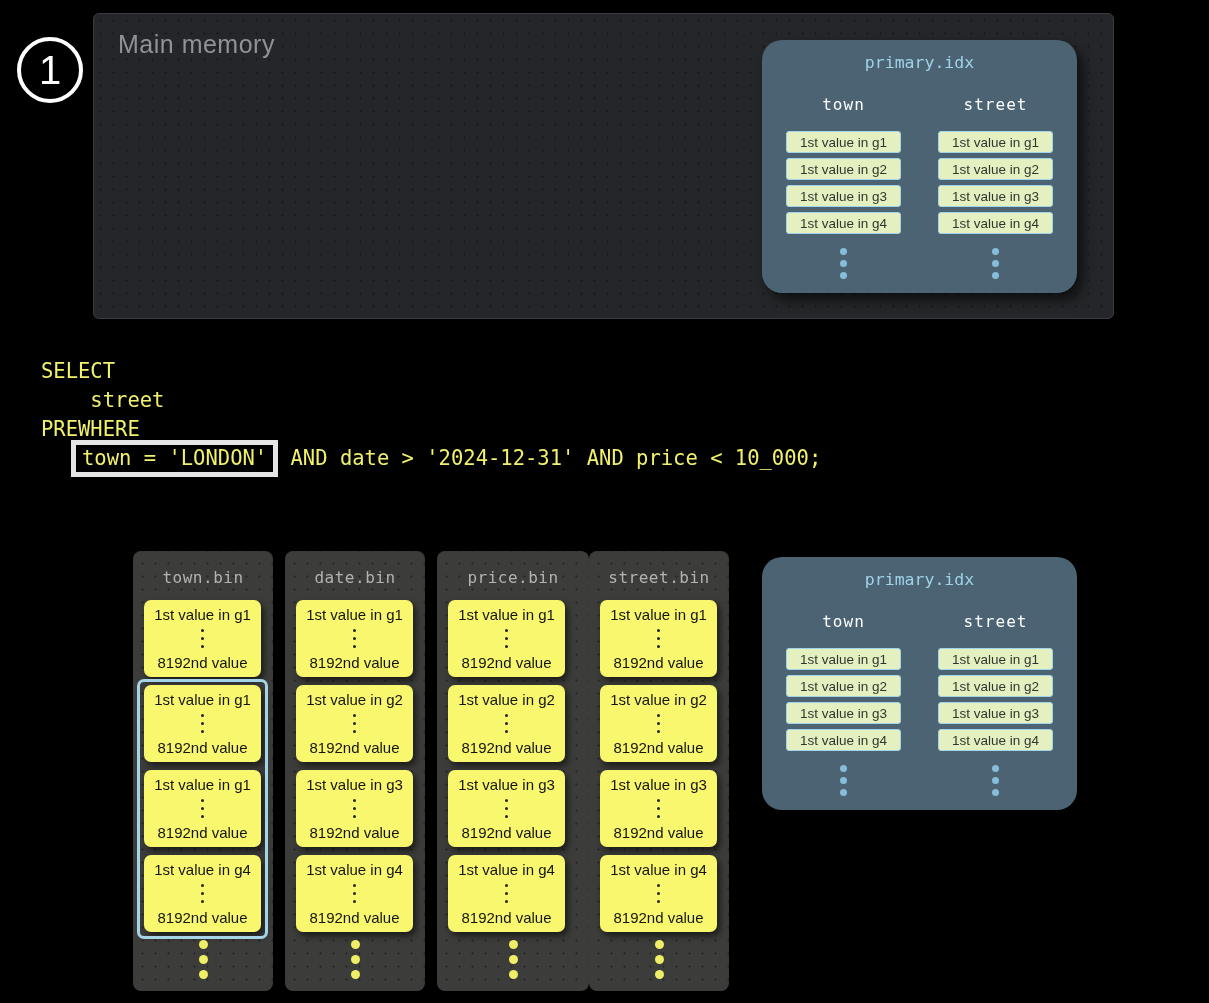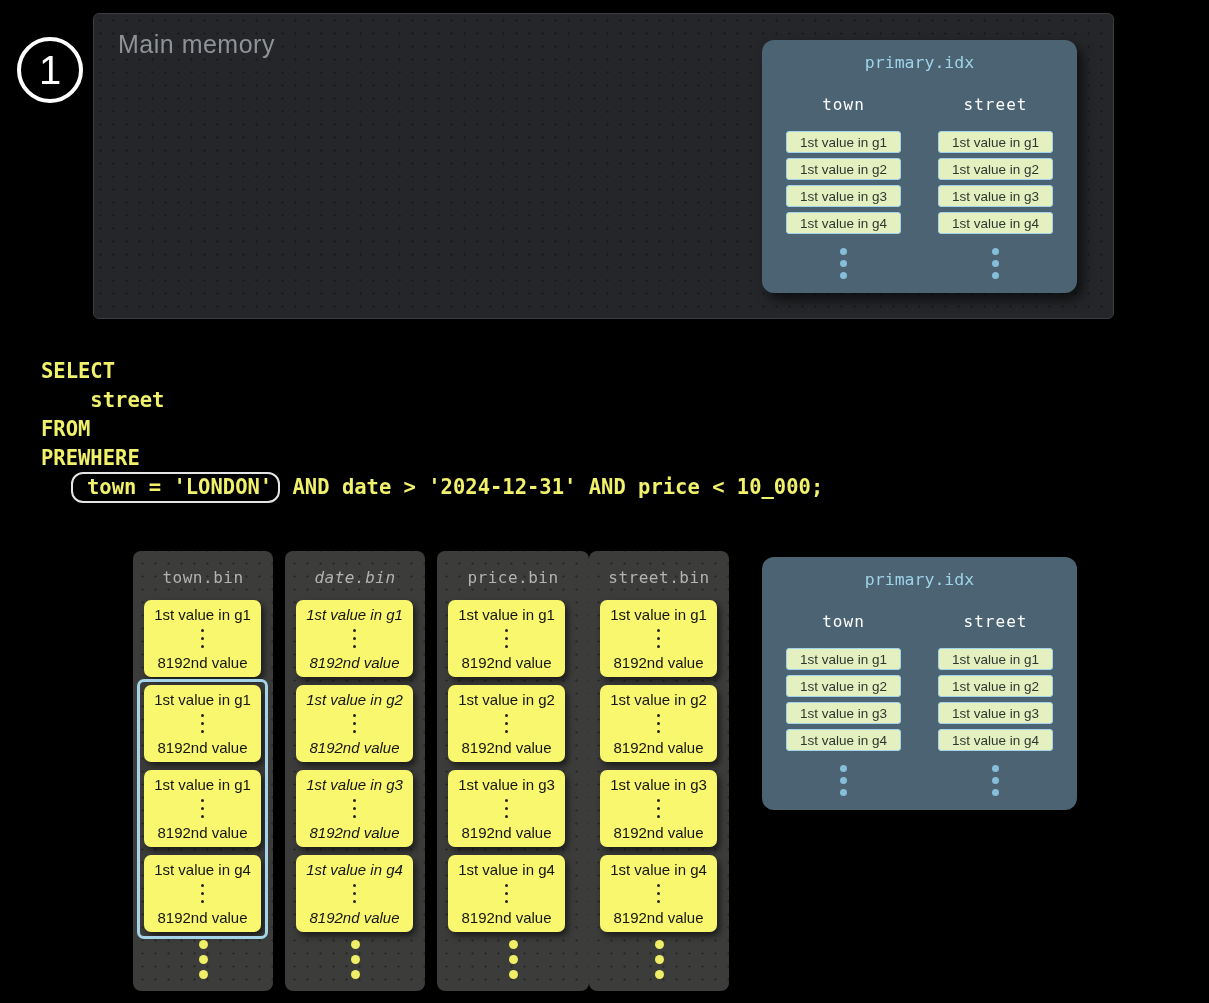--- a/index.html
+++ b/index.html
@@ -25,21 +25,21 @@
     background-size:13px 13px; box-sizing:border-box;
   }
   .mm-title{
     position:absolute; left:24px; top:16px;
     font-size:25px; color:#8f9296; letter-spacing:.5px;
   }
 
   
   .pidx{
     position:absolute; width:315px; height:253px;
-    background:#4b6372; border-radius:12px;
+    background:#4b6372; border-radius:20px;
     box-shadow:6px 7px 12px rgba(0,0,0,0.6);
   }
   .pidx-top{left:668px; top:26px;}          
   .pidx-bottom{left:762px; top:557px;}
   .pidx-title{
     position:absolute; top:13px; left:0; width:100%; text-align:center;
     font-size:16.5px; color:#a0d3e8;
   }
   .pidx-col{
     position:absolute; top:55px; width:115px;
@@ -55,34 +55,34 @@
   }
   .pidx-dots{margin-top:9px; display:flex; flex-direction:column; gap:5px; align-items:center;}
   .pidx-dots i{width:7px; height:7px; border-radius:50%; background:#86bed9;}
 
   
   .sql{
     position:absolute; left:41px; top:357px;
     font-family:"DejaVu Sans Mono", monospace;
     font-size:20.5px; line-height:29px; color:#f1f16b;
   }
-  .sql-line{white-space:pre; height:29px;font-weight:bold;}
+  .sql-line{white-space:pre; height:29px;}
   .sql-hl{
-    border:2px solid #e5e5e5; border-radius:12px;
-    padding:1px 6px 2px 14px; margin-left:-7px;
+    border:5px solid #e5e5e5; border-radius:0;
+    padding:1px 6px 2px 6px; margin-left:-7px;
   }
 
   
   .bin{
     position:absolute; top:551px; width:140px; height:440px;
     background:#3c3c3a; border-radius:8px;
     background-image:radial-gradient(rgba(0,0,0,0.28) 1.1px, rgba(0,0,0,0) 1.3px);
     background-size:13px 13px; background-position:3px 6px;
   }
-  .bin-town{left:133px;} .bin-date{left:285px;font-style:italic;} .bin-price{left:437px;padding-left:12px;} .bin-street{left:589px;}
+  .bin-town{left:133px;} .bin-date{left:285px;} .bin-price{left:437px;padding-left:12px;} .bin-street{left:589px;}
   .bin-title{
     position:absolute; top:17px; left:0; width:100%; text-align:center;
     font-size:16px; color:#b3b3b1; letter-spacing:.5px;
   }
   .gblock{
     position:absolute; left:11px; width:117px; height:77px; box-sizing:border-box;
     background:#f8f76d; border-radius:7px;
     box-shadow:3px 4px 6px rgba(0,0,0,0.55);
     display:flex; flex-direction:column; align-items:center; justify-content:space-between;
     padding:7px 2px; font-size:15px; color:#151515; line-height:1;
@@ -138,21 +138,20 @@
             <i></i>
             <i></i>
           </div>
       </div>
     </div>
   </div>
 
   <div class="sql">
     <div class="sql-line">SELECT</div>
     <div class="sql-line">    street</div>
-    <div class="sql-line">FROM</div>
     <div class="sql-line">PREWHERE</div>
     <div class="sql-line"><span>   </span><span class="sql-hl">town = 'LONDON'</span><span> AND date &gt; '2024-12-31' AND price &lt; 10_000;</span></div>
   </div>
 
   <div class="bin bin-town">
     <div class="bin-title mono">town.bin</div>
     <div class="gblock gpos1">
       <span>1st value in g1</span>
       <span class="vdots">
           <i></i>

